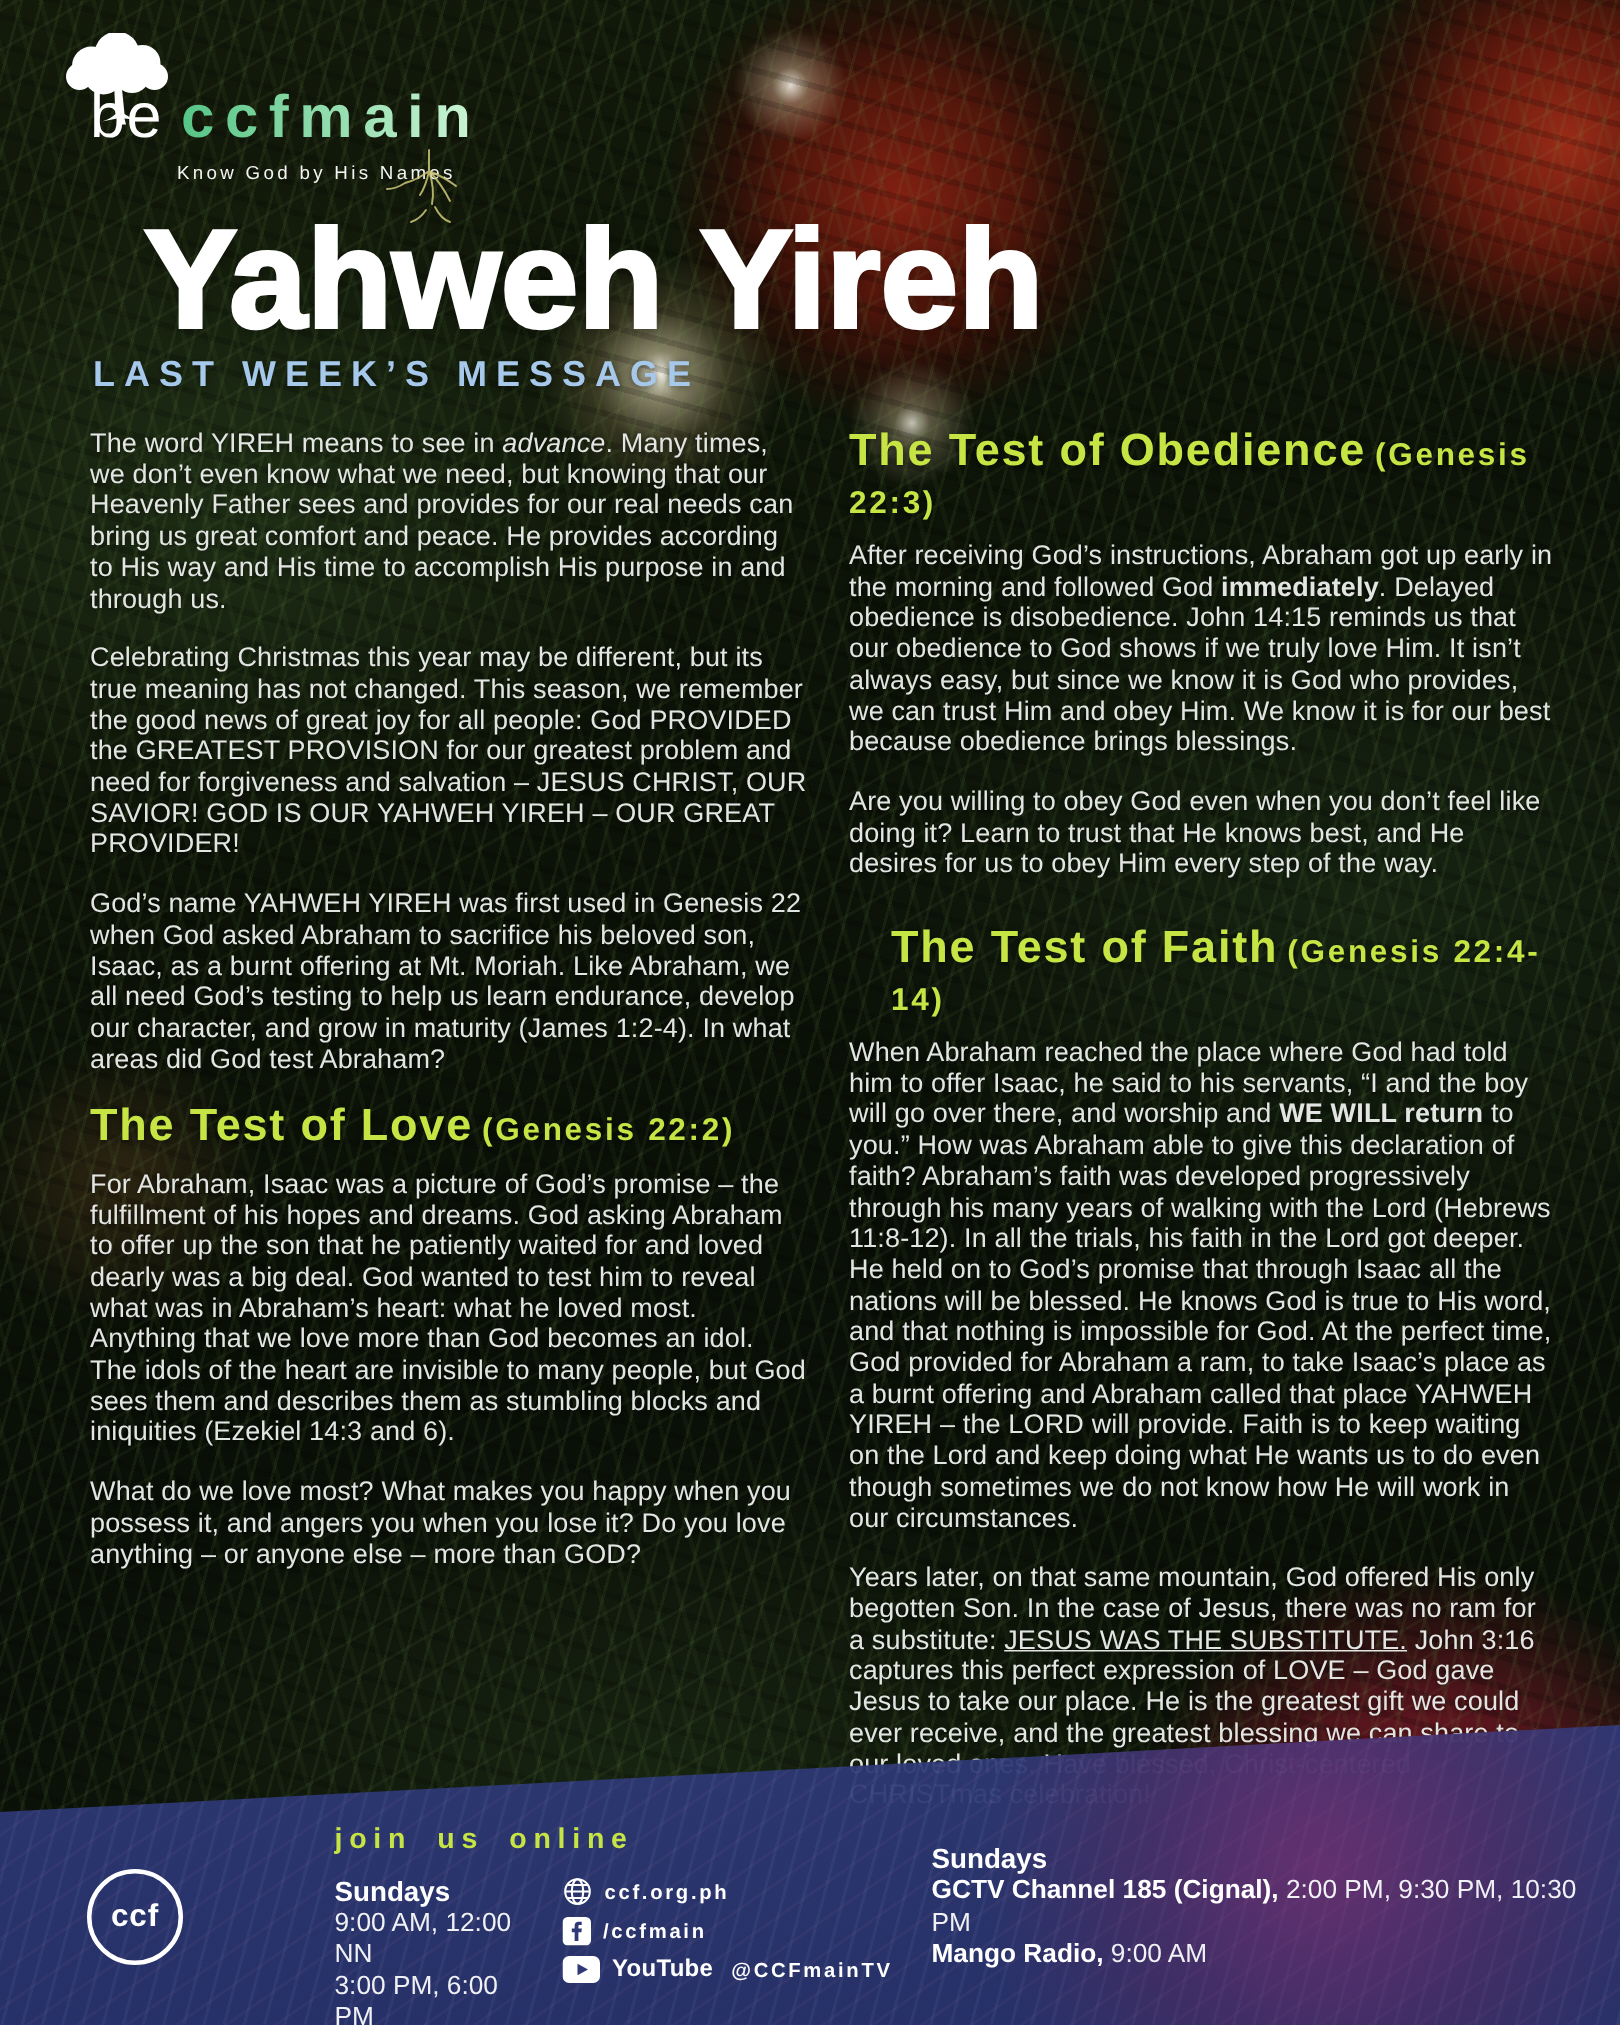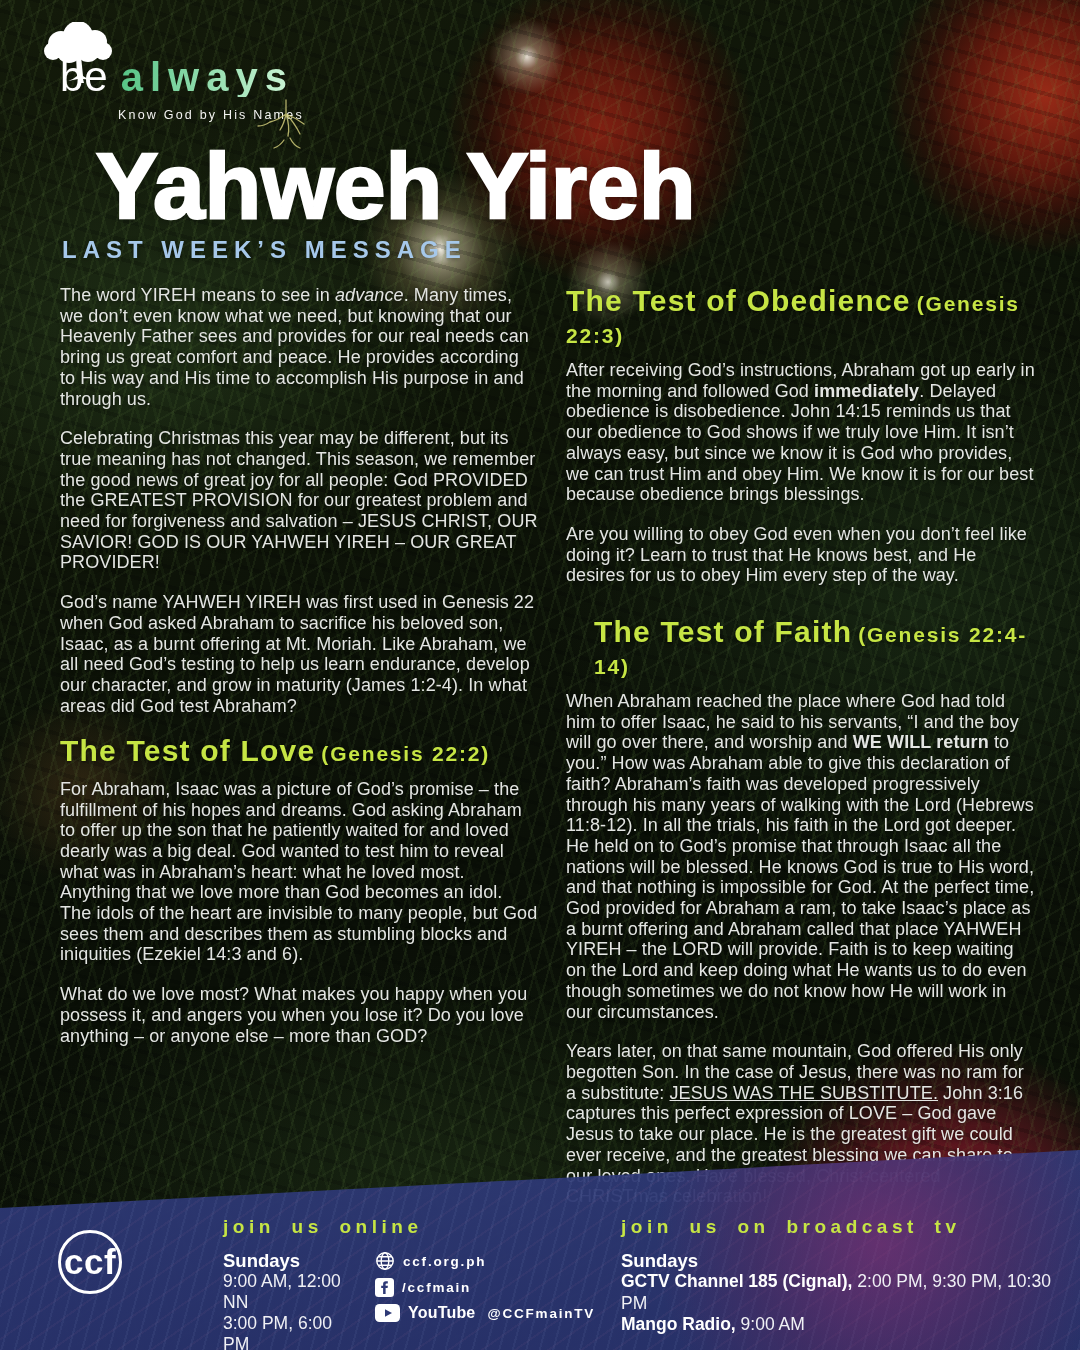--- a/index.html
+++ b/index.html
@@ -88,24 +88,24 @@
     position:absolute;left:0;top:1150px;width:1080px;height:200px;
     clip-path:polygon(0 58px,100% 0,100% 100%,0 100%);
     background:
       radial-gradient(circle at 880px 95px, rgba(152,45,112,.5) 0, rgba(120,35,90,.28) 125px, transparent 225px),
       repeating-linear-gradient(105deg, rgba(150,170,220,.07) 0 2px, transparent 2px 13px),
       repeating-linear-gradient(-35deg, rgba(190,120,160,.06) 0 2px, transparent 2px 19px),
       linear-gradient(rgba(46,57,118,.94), rgba(40,50,108,.96));
     color:#fff;
   }
   .ccf-badge{
-    position:absolute;left:58px;top:80px;width:58px;height:58px;
+    position:absolute;left:58px;top:96px;width:58px;height:58px;
     border:3.5px solid #fff;border-radius:50%;
     display:flex;align-items:center;justify-content:center;
-    font-size:35px;font-weight:700;letter-spacing:.5px;color:#fff;
+    font-size:21px;font-weight:700;letter-spacing:.5px;color:#fff;
   }
   .fblock{position:absolute;top:66px;}
   .online{left:223px;}
   .broadcast{left:621px;}
   .fheading{
     font-size:19px;font-weight:700;letter-spacing:4.5px;word-spacing:7px;
     color:var(--accent-green);
   }
   .fcols{display:flex;gap:14px;margin-top:12px;}
   .fcol1{width:138px;}
@@ -134,21 +134,21 @@
         <circle cx="62" cy="20" r="12"></circle>
         <circle cx="36" cy="28" r="13"></circle>
         <circle cx="55" cy="28" r="12"></circle>
         <circle cx="70" cy="29" r="9"></circle>
         <circle cx="20" cy="29" r="9"></circle>
         <path d="M43 34 h5 l2 20 q6 4 10 4 l-10 -1 l1 4 h-6 l0 -4 l-10 2 q6 -2 9 -5 z"></path>
       </g>
     </svg>
     <div class="brand-row">
       <span class="be">be</span>
-      <span class="rooted">always</span>
+      <span class="rooted">ccfmain</span>
     </div>
     <div class="tagline">Know God by His Names</div>
     <svg class="root-deco" width="70" height="52" viewBox="0 0 70 52">
       <g stroke="#cdc878" stroke-width="1.3" fill="none" stroke-linecap="round">
         <path d="M35 2 v14 m0 0 q-8 6 -16 8 m16 -8 q10 4 18 10 m-18 -10 q-2 10 -6 16 m6 -16 q4 12 2 22 m-2 -22 q8 8 14 20 m-30 -12 q-6 4 -12 4 m26 14 q-4 6 -10 8 m16 -10 q4 8 10 10"></path>
       </g>
     </svg>
   </div>
 
   <div class="title">Yahweh Yireh</div>
@@ -208,21 +208,20 @@
               <path d="M10 5.2 L17 9 L10 12.8 Z" fill="#2e3976"></path>
             </svg>
             <span class="yt-word">YouTube</span>
             <span class="flabel">@CCFmainTV</span>
           </div>
         </div>
       </div>
     </div>
 
     <div class="fblock broadcast">
-      <div class="fheading">join us on broadcast tv</div>
       <div class="sched">
         <div class="fday">Sundays</div>
         <div class="sline"><span class="b">GCTV Channel 185 (Cignal),</span><span> 2:00 PM, 9:30 PM, 10:30 PM</span></div>
         <div class="sline"><span class="b">Mango Radio,</span><span> 9:00 AM</span></div>
       </div>
     </div>
   </div>
 </div>
 
 </body></html>

